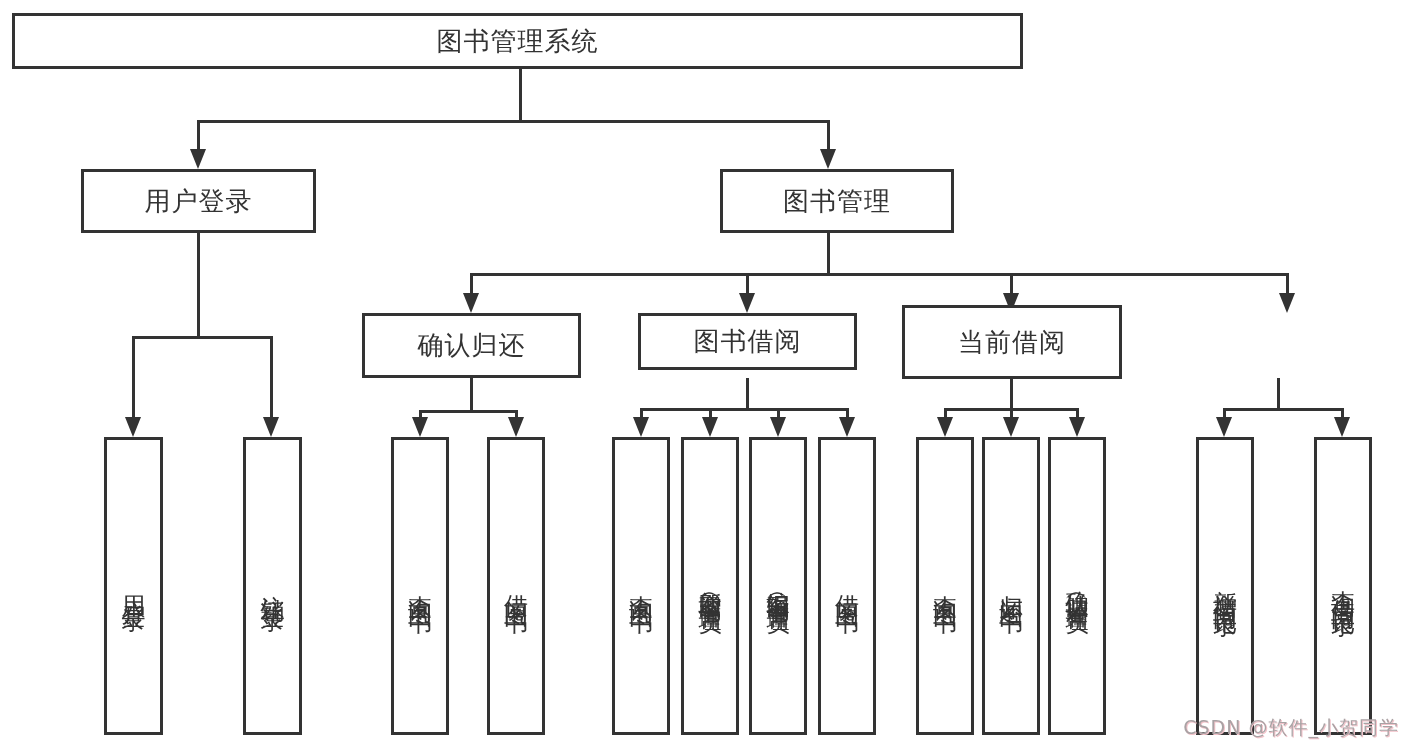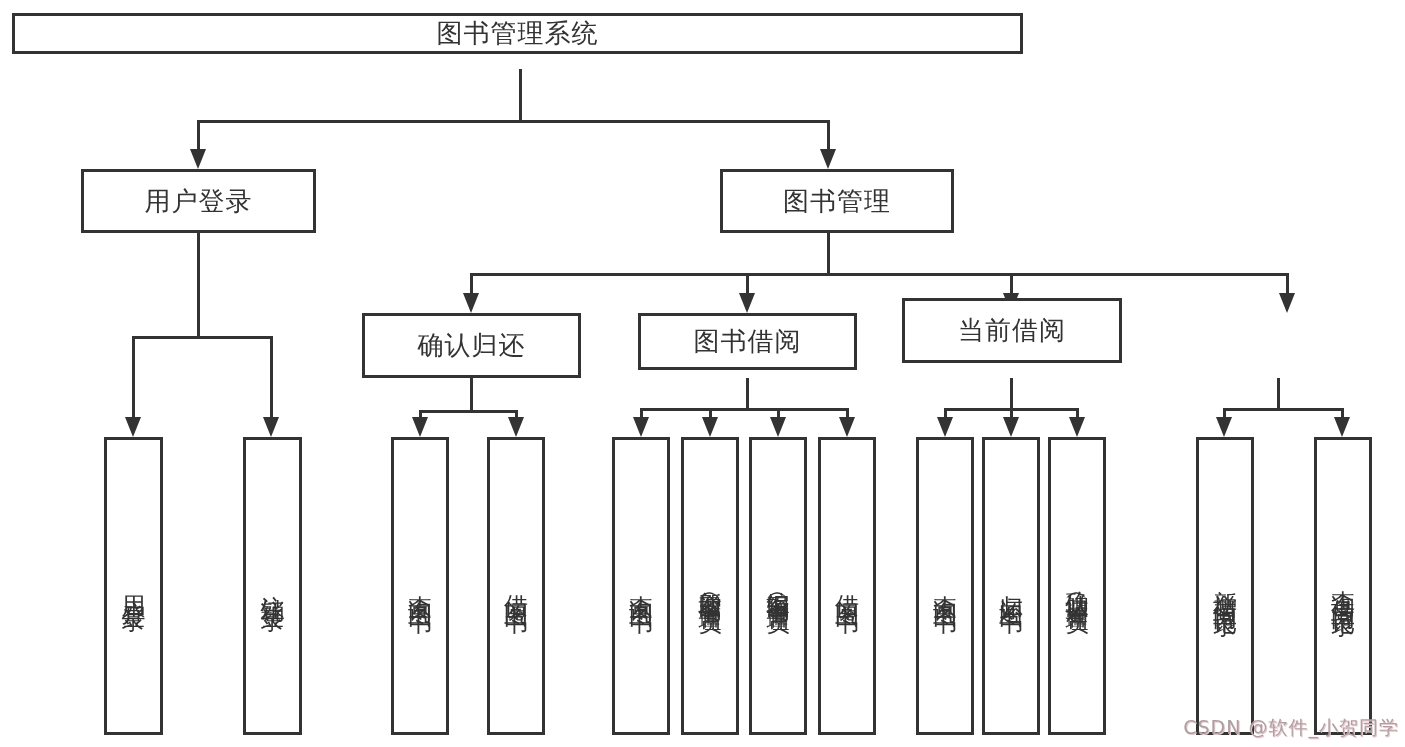--- a/index.html
+++ b/index.html
@@ -59,21 +59,21 @@
     letter-spacing: 1px;
     z-index: 3;
     white-space: nowrap;
   }
 </style>
 </head>
 <body>
 
 <div class="canvas">
 
-  <div class="box" style="left:12px; top:13px; width:1011px; height:41px;">
+  <div class="box" style="left:12px; top:13px; width:1011px; height:56px;">
     <span>图书管理系统</span>
   </div>
 
   <div class="vline" style="left:519px; top:69px; height:51px;"></div>
   <div class="hline" style="left:197px; top:120px; width:633px;"></div>
   <div class="vline" style="left:197px; top:120px; height:30px;"></div>
   <div class="arrow" style="left:190px; top:149px;"></div>
   <div class="vline" style="left:827px; top:120px; height:30px;"></div>
   <div class="arrow" style="left:820px; top:149px;"></div>
 
@@ -101,21 +101,21 @@
   <div class="arrow" style="left:1003px; top:293px;"></div>
   <div class="vline" style="left:1286px; top:273px; height:20px;"></div>
   <div class="arrow" style="left:1279px; top:293px;"></div>
 
   <div class="box" style="left:362px; top:313px; width:219px; height:65px;">
     <span>确认归还</span>
   </div>
   <div class="box" style="left:638px; top:313px; width:219px; height:57px;">
     <span>图书借阅</span>
   </div>
-  <div class="box" style="left:902px; top:298px; width:220px; height:65px;">
+  <div class="box" style="left:902px; top:305px; width:220px; height:74px;">
     <span>当前借阅</span>
   </div>
 
   <div class="vline" style="left:470px; top:378px; height:32px;"></div>
   <div class="hline" style="left:419px; top:410px; width:99px;"></div>
   <div class="vline" style="left:419px; top:410px; height:8px;"></div>
   <div class="arrow" style="left:412px; top:417px;"></div>
   <div class="vline" style="left:515px; top:410px; height:8px;"></div>
   <div class="arrow" style="left:508px; top:417px;"></div>
 

